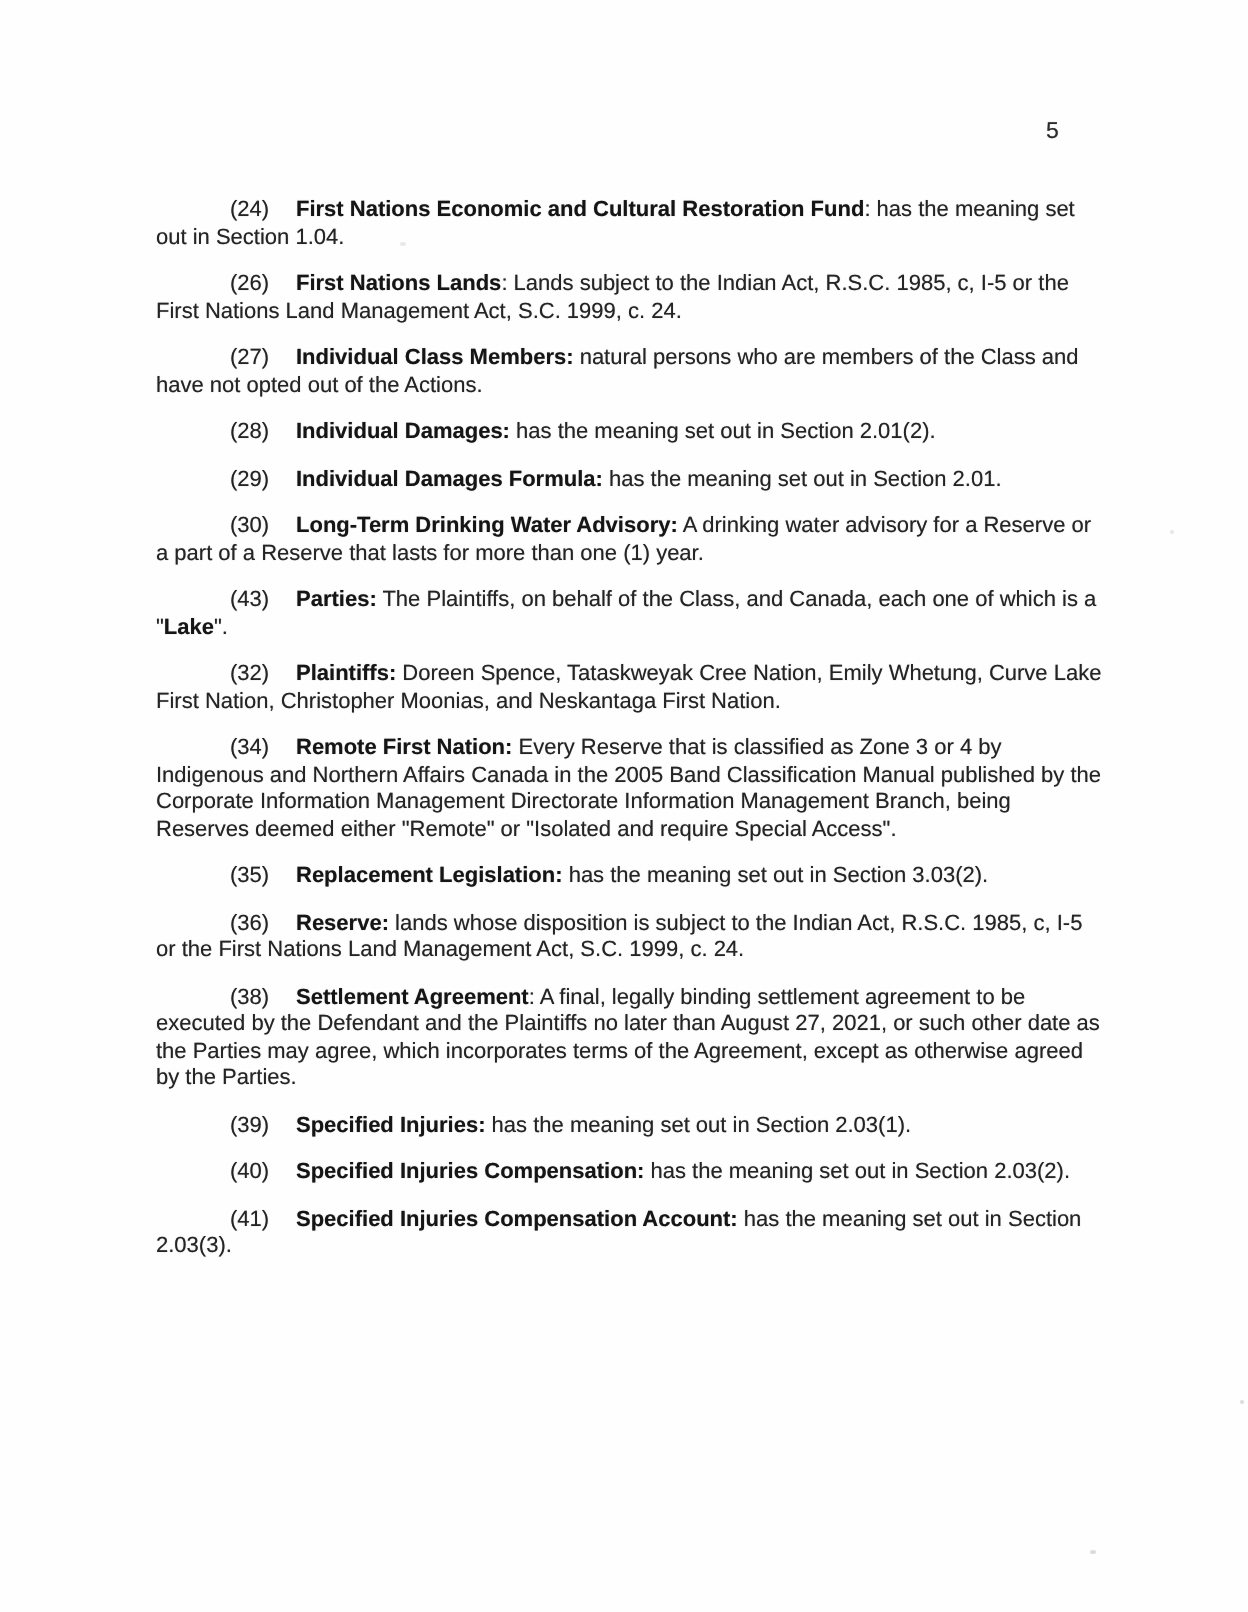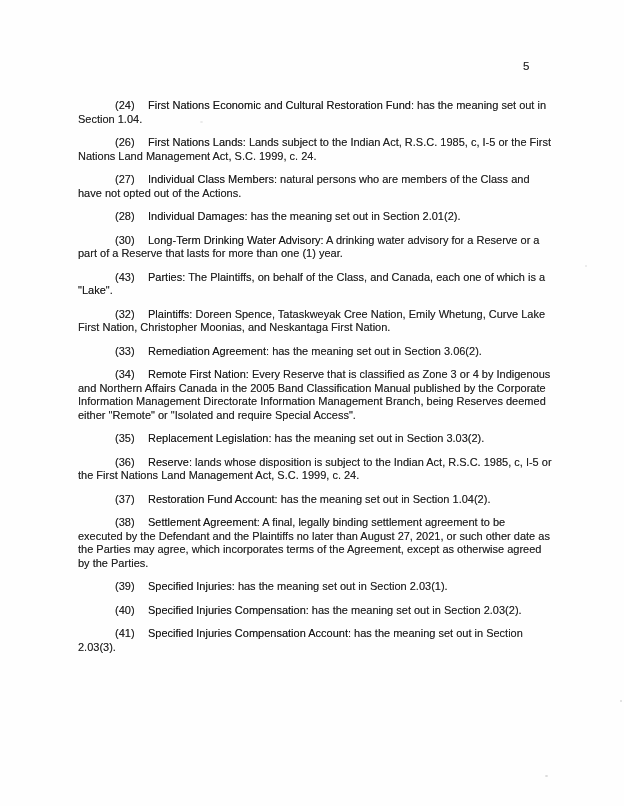--- a/index.html
+++ b/index.html
@@ -35,47 +35,46 @@
     font-size: 11px;
     line-height: 13.5px;
     text-indent: 37px;
     color: #242424;
   }
   p.para .num {
     display: inline-block;
     width: 33px;
     text-indent: 0;
   }
-  .b { font-weight: normal; color: #151515; }
+  .b { font-weight: bold; color: #151515; }
   .i { }
   
   .speck { position: absolute; border-radius: 50%; background: #b9b9b9; opacity: 0.5; }
   .s1 { width: 3px; height: 2px; left: 545px; top: 775px; }
   .s2 { width: 2px; height: 2px; left: 620px; top: 700px; }
   .s3 { width: 3px; height: 2px; left: 200px; top: 121px; opacity: 0.3; }
   .s4 { width: 2px; height: 2px; left: 585px; top: 265px; opacity: 0.35; }
 </style>
 </head>
 <body>
 
 <div class="page">
   <div class="pagenum">5</div>
   <div class="content">
       <p class="para"><span class="num">(24)</span><span class="b">First Nations Economic and Cultural Restoration Fund</span><span>: has the meaning set out in Section 1.04.</span></p>
       <p class="para"><span class="num">(26)</span><span class="b">First Nations Lands</span><span>: Lands subject to the </span><span class="i">Indian Act</span><span>, R.S.C. 1985, c, I-5 or the </span><span class="i">First Nations Land Management Act</span><span>, S.C. 1999, c. 24.</span></p>
       <p class="para"><span class="num">(27)</span><span class="b">Individual Class Members:</span><span> natural persons who are members of the Class and have not opted out of the Actions.</span></p>
       <p class="para"><span class="num">(28)</span><span class="b">Individual Damages:</span><span> has the meaning set out in Section 2.01(2).</span></p>
+      <p class="para"><span class="num">(29)</span><span class="b">Individual Damages Formula:</span><span> has the meaning set out in Section 2.01.</span></p>
       <p class="para"><span class="num">(30)</span><span class="b">Long-Term Drinking Water Advisory:</span><span> A drinking water advisory for a Reserve or a part of a Reserve that lasts for more than one (1) year.</span></p>
       <p class="para"><span class="num">(43)</span><span class="b">Parties:</span><span> The Plaintiffs, on behalf of the Class, and Canada, each one of which is a "</span><span class="b">Lake</span><span>".</span></p>
       <p class="para"><span class="num">(32)</span><span class="b">Plaintiffs:</span><span> Doreen Spence, Tataskweyak Cree Nation, Emily Whetung, Curve Lake First Nation, Christopher Moonias, and Neskantaga First Nation.</span></p>
-      <p class="para"><span class="num">(33)</span><span class="b">Remediation Agreement</span><span>: has the meaning set out in Section 3.06(2).</span></p>
       <p class="para"><span class="num">(34)</span><span class="b">Remote First Nation:</span><span> Every Reserve that is classified as Zone 3 or 4 by Indigenous and Northern Affairs Canada in the 2005 Band Classification Manual published by the Corporate Information Management Directorate Information Management Branch, being Reserves deemed either "Remote" or "Isolated and require Special Access".</span></p>
       <p class="para"><span class="num">(35)</span><span class="b">Replacement Legislation:</span><span> has the meaning set out in Section 3.03(2).</span></p>
       <p class="para"><span class="num">(36)</span><span class="b">Reserve:</span><span> lands whose disposition is subject to the </span><span class="i">Indian Act</span><span>, R.S.C. 1985, c, I-5 or the </span><span class="i">First Nations Land Management Act</span><span>, S.C. 1999, c. 24.</span></p>
-      <p class="para"><span class="num">(37)</span><span class="b">Restoration Fund Account:</span><span> has the meaning set out in Section 1.04(2).</span></p>
       <p class="para"><span class="num">(38)</span><span class="b">Settlement Agreement</span><span>: A final, legally binding settlement agreement to be executed by the Defendant and the Plaintiffs no later than August 27, 2021, or such other date as the Parties may agree, which incorporates terms of the Agreement, except as otherwise agreed by the Parties.</span></p>
       <p class="para"><span class="num">(39)</span><span class="b">Specified Injuries:</span><span> has the meaning set out in Section 2.03(1).</span></p>
       <p class="para"><span class="num">(40)</span><span class="b">Specified Injuries Compensation:</span><span> has the meaning set out in Section 2.03(2).</span></p>
       <p class="para"><span class="num">(41)</span><span class="b">Specified Injuries Compensation Account:</span><span> has the meaning set out in Section 2.03(3).</span></p>
     </div>
   <div class="speck s1"></div>
   <div class="speck s2"></div>
   <div class="speck s3"></div>
   <div class="speck s4"></div>
 </div>

